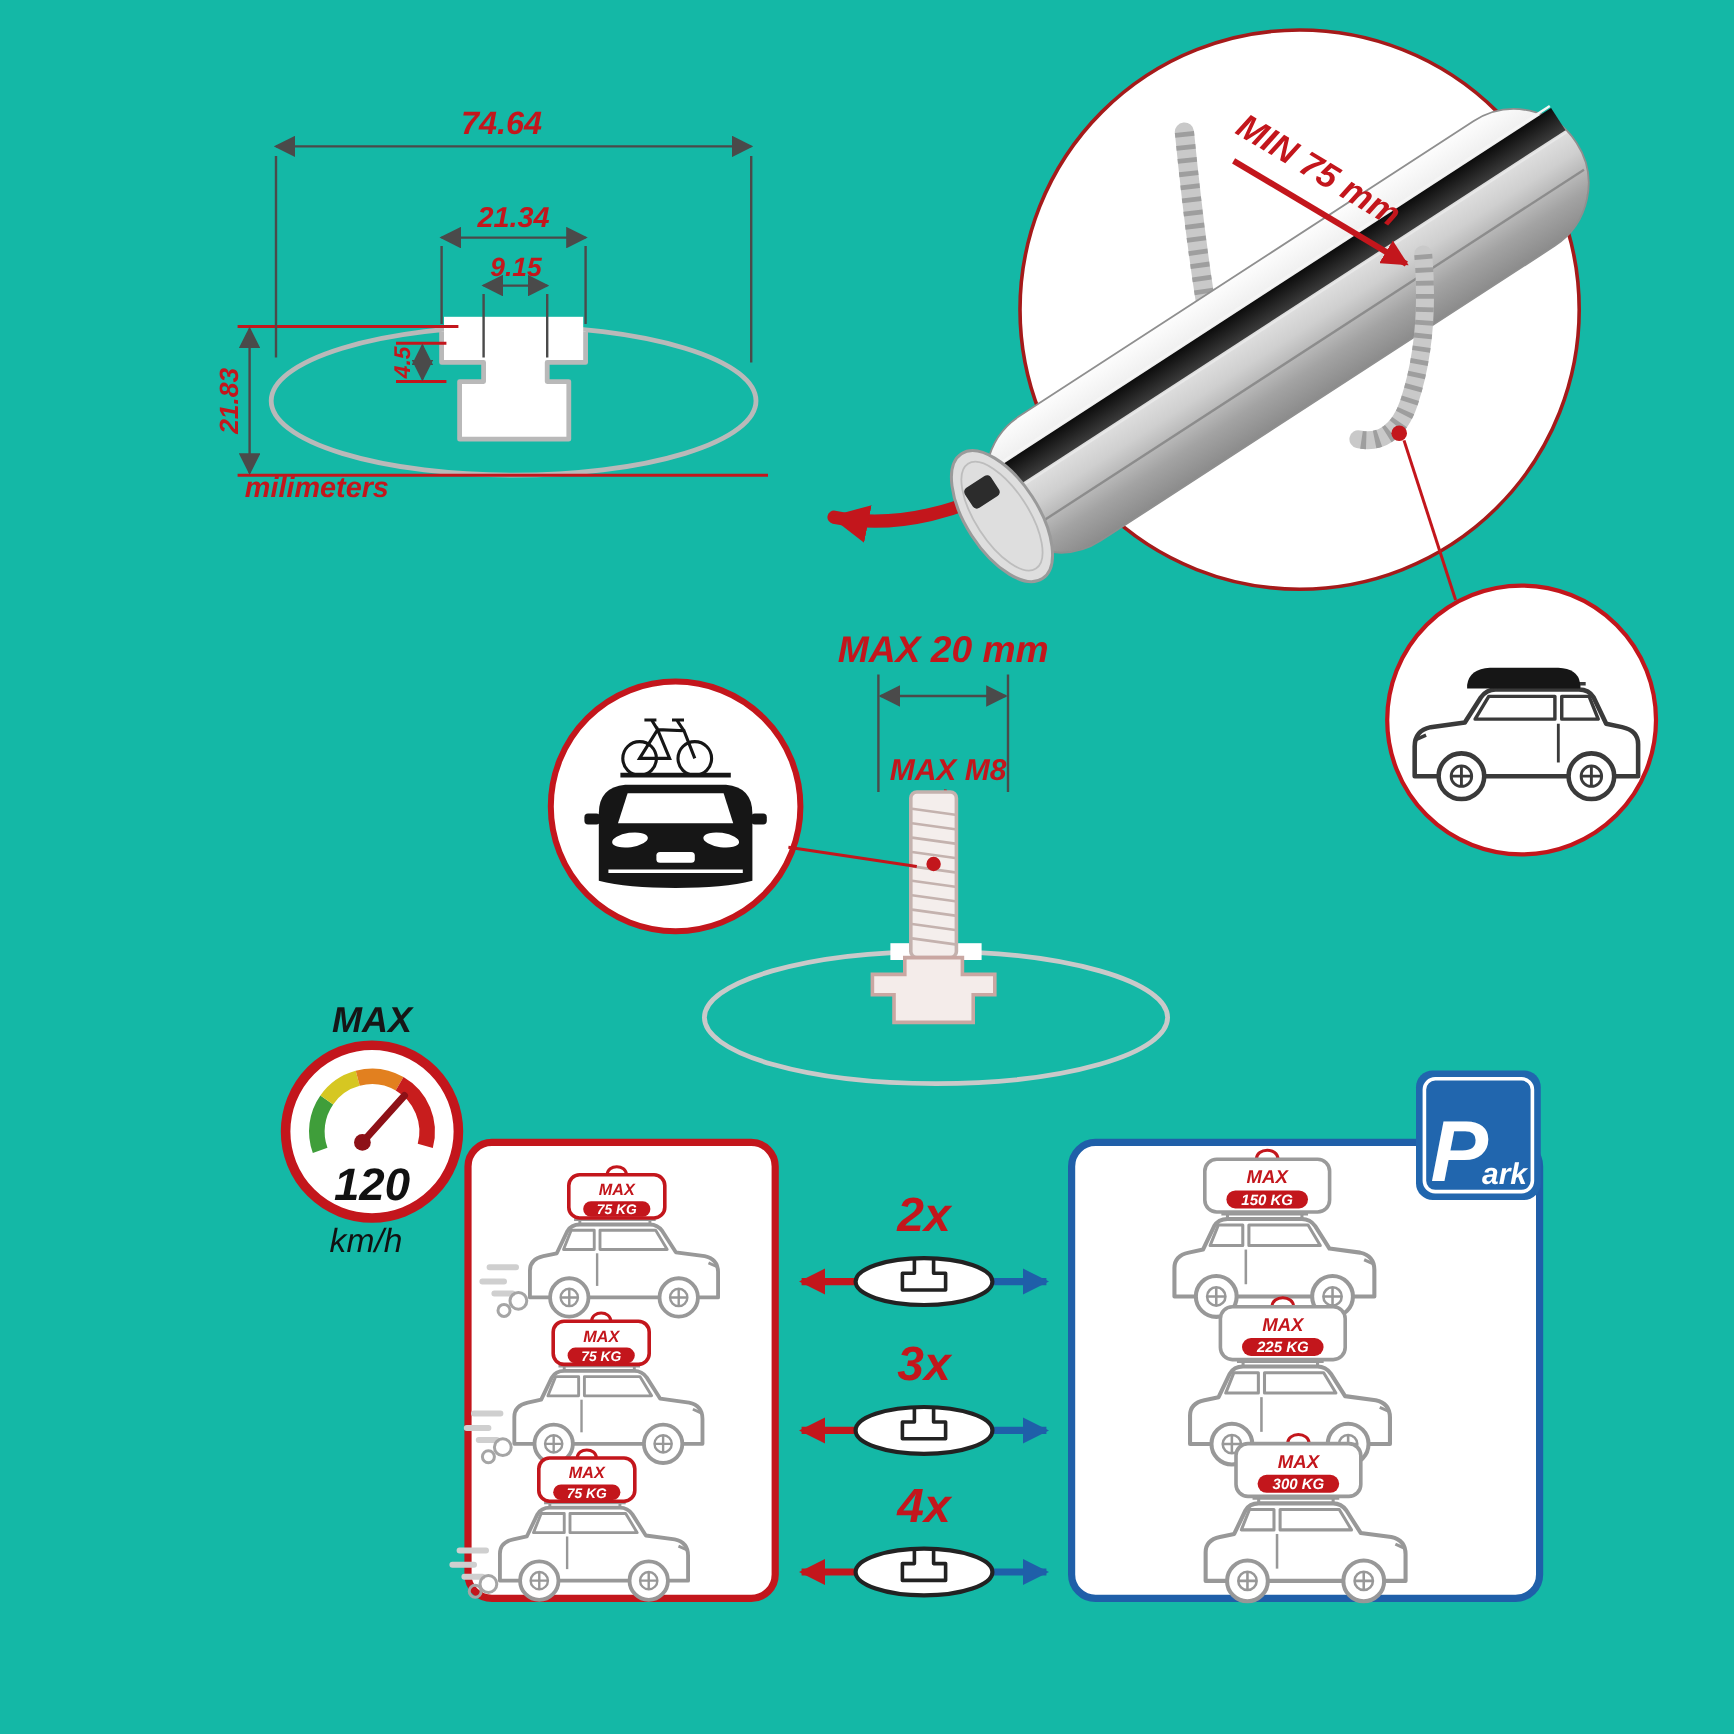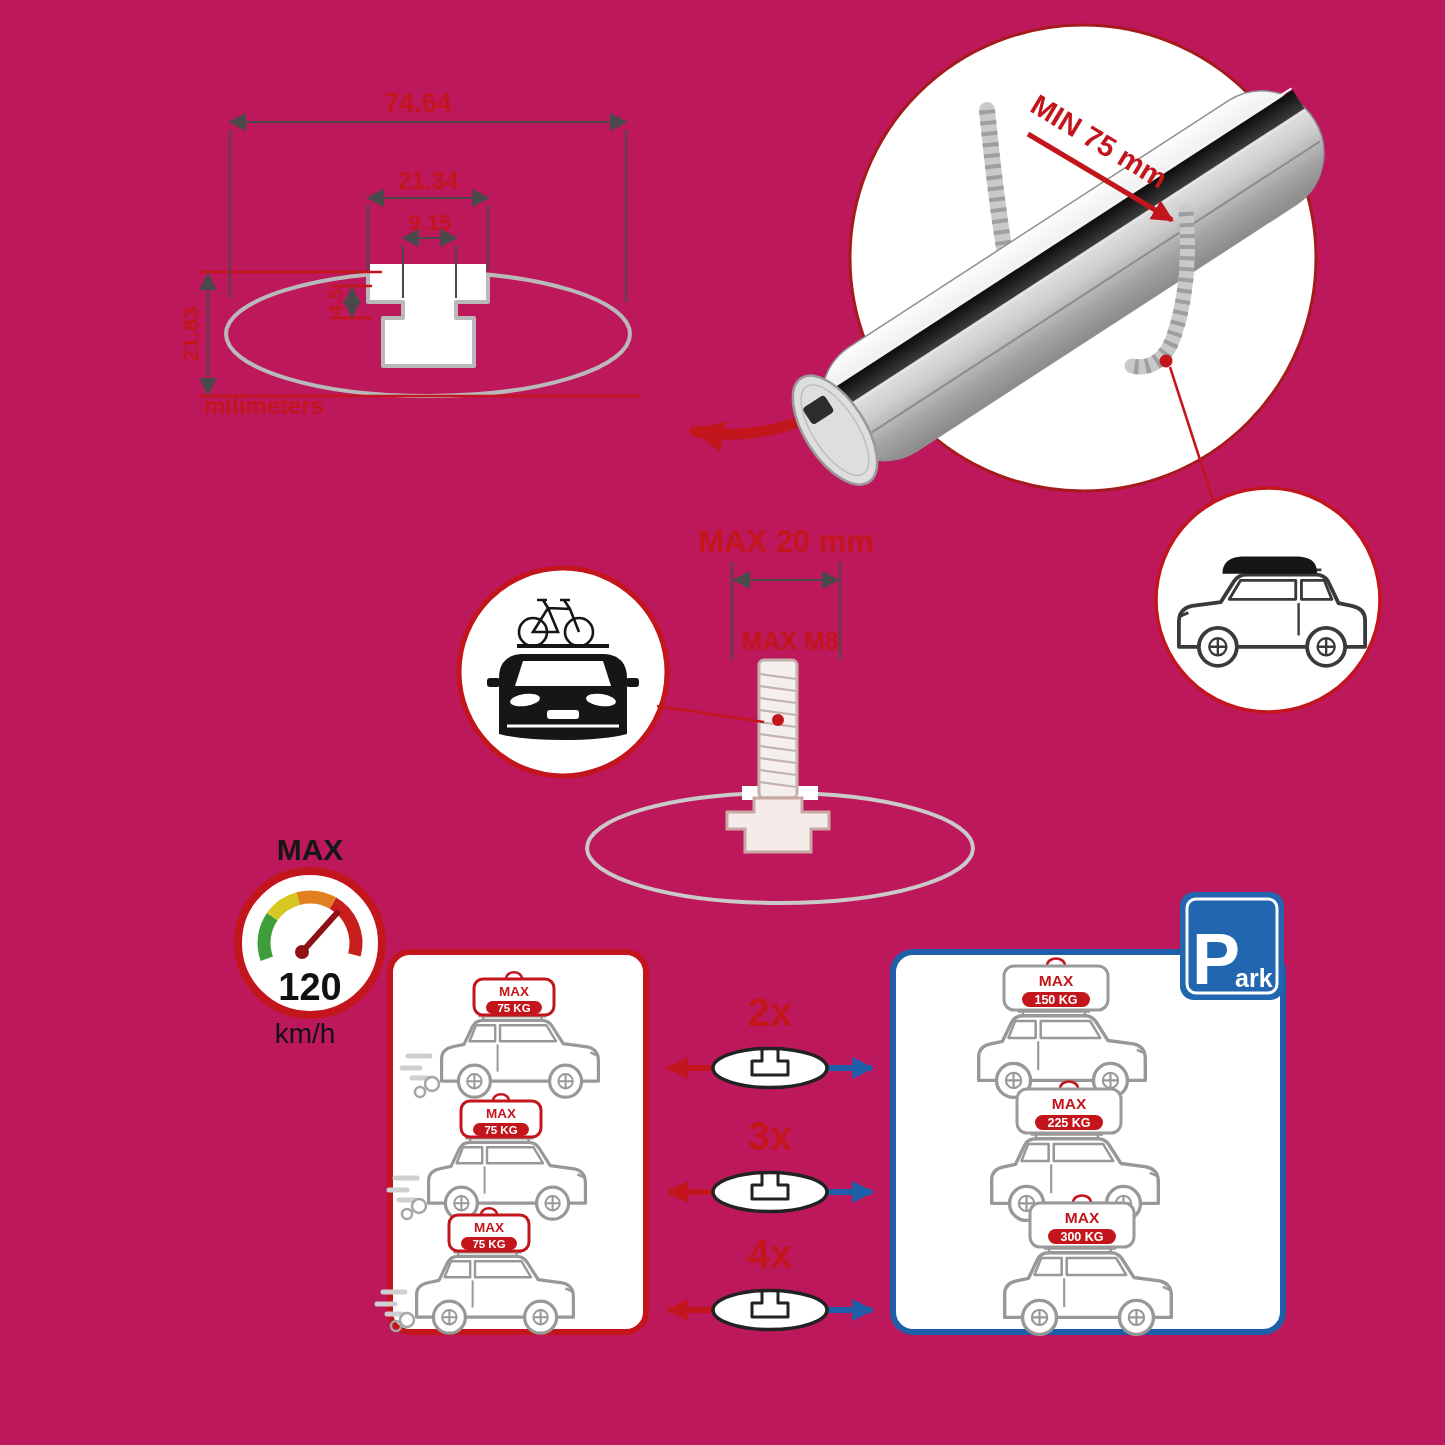--- a/index.html
+++ b/index.html
@@ -1,16 +1,16 @@
 <!DOCTYPE html>
 <html><head>
 <meta charset="utf-8">
 <style>
   html,body{margin:0;padding:0;background:#ffffff;}
-  .page{position:relative;width:1445px;height:1445px;background:#be185d;overflow:hidden;font-family:"Liberation Sans",sans-serif;}
+  .page{position:relative;width:1445px;height:1445px;background:#14b8a6;overflow:hidden;font-family:"Liberation Sans",sans-serif;font-style:italic;}
   svg{position:absolute;left:0;top:0;}
   text{font-family:"Liberation Sans",sans-serif;}
   .red-label{fill:#c3161c;font-weight:bold;}
   .dim-label{fill:#c3161c;font-weight:bold;}
   .dark-line{stroke:#4a4a4a;stroke-width:2;fill:none;}
   .red-line{stroke:#c3161c;stroke-width:2.5;fill:none;}
 </style>
 </head>
 <body>
 

